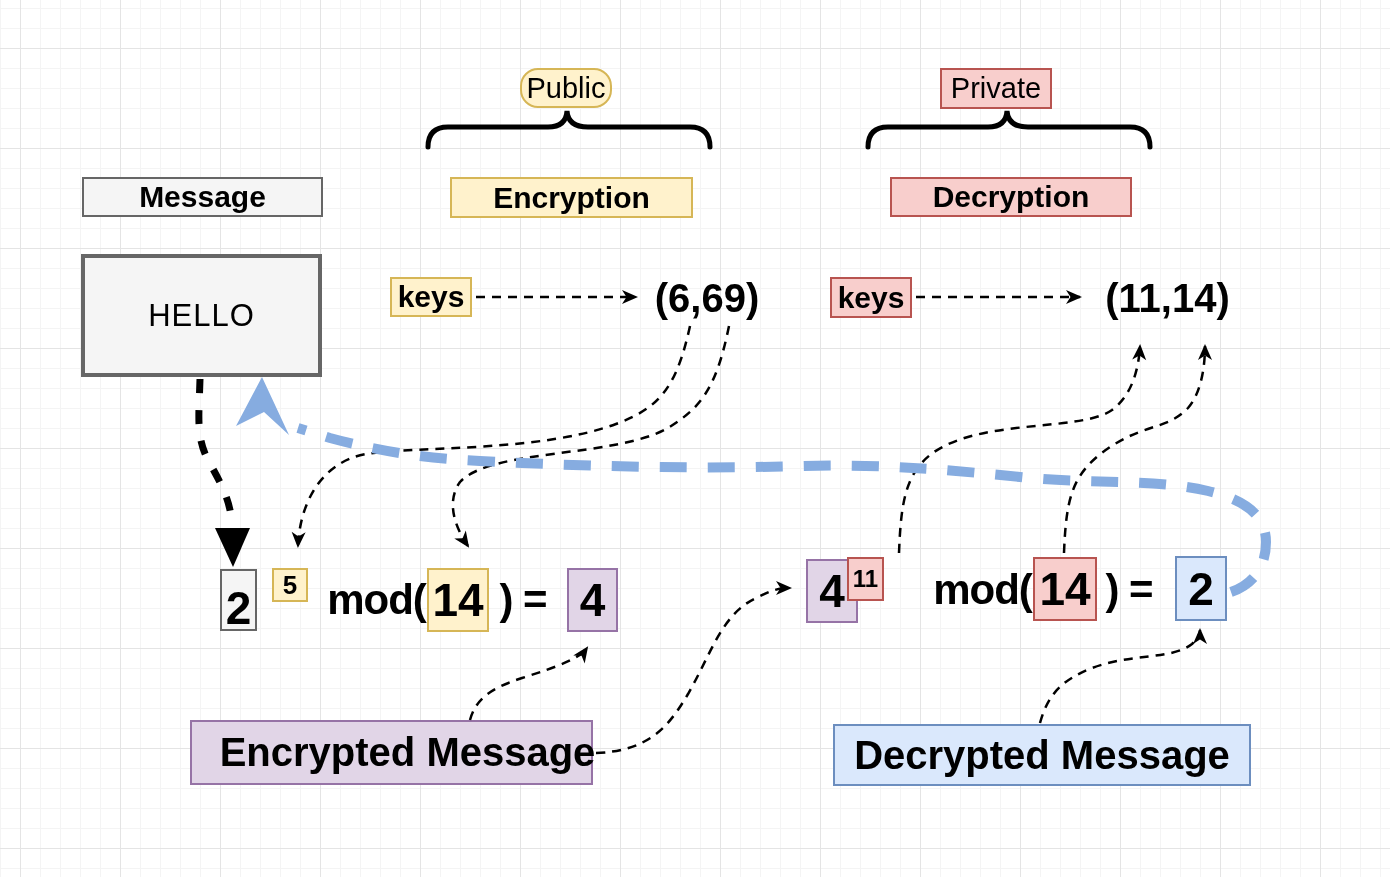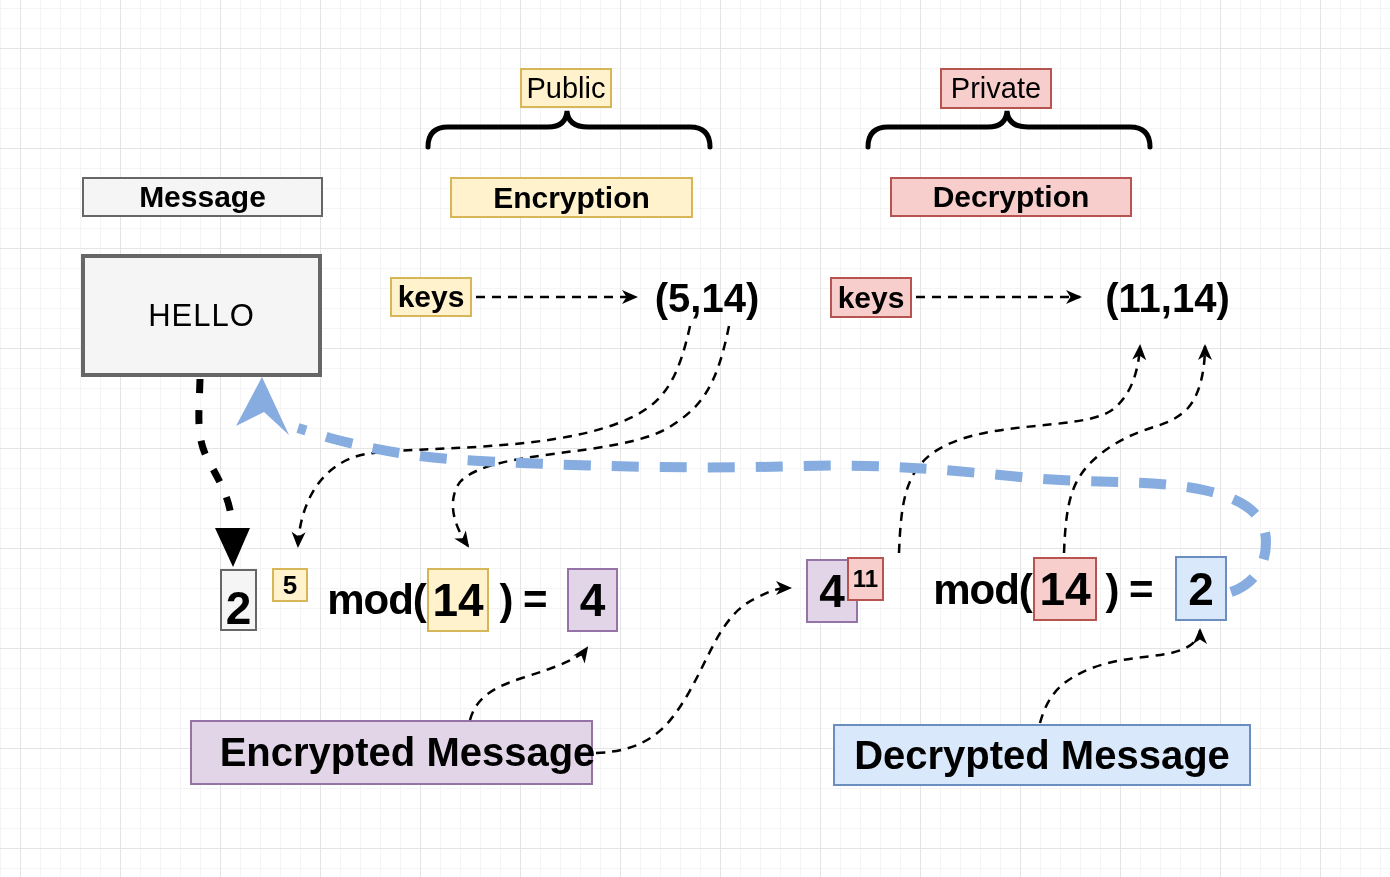--- a/index.html
+++ b/index.html
@@ -31,33 +31,33 @@
           display:flex;align-items:center;justify-content:center;white-space:nowrap;}
   .pair{position:absolute;font-size:40px;font-weight:bold;display:flex;
         align-items:center;justify-content:center;white-space:nowrap;}
   svg.overlay{position:absolute;left:0;top:0;pointer-events:none;}
 </style>
 </head>
 <body>
 
 <div id="canvas">
 
-  <div class="node yellow plain" style="left:520px;top:68px;width:92px;height:40px;font-size:29px;">Public</div>
+  <div class="node yellow plain" style="left:520px;top:68px;width:92px;height:40px;font-size:29px;border-radius:18px;">Public</div>
   <div class="node red plain" style="left:940px;top:68px;width:112px;height:41px;font-size:29px;">Private</div>
 
   <div class="node yellow hdr" style="left:450px;top:177px;width:243px;height:41px;">Encryption</div>
   <div class="node gray hdr" style="left:82px;top:177px;width:241px;height:40px;">Message</div>
   <div class="node gray plain" style="left:81px;top:254px;width:241px;height:123px;border-width:4px;font-size:31px;letter-spacing:1px;">HELLO</div>
 
   <div class="node red hdr" style="left:890px;top:177px;width:242px;height:40px;">Decryption</div>
 
   <div class="node yellow bold" style="left:390px;top:277px;width:82px;height:40px;font-size:30px;">keys</div>
   <div class="node red bold" style="left:830px;top:277px;width:82px;height:41px;font-size:30px;">keys</div>
 
-  <div class="pair" style="left:648px;top:276px;width:118px;height:44px;">(5,14)</div>
+  <div class="pair" style="left:648px;top:276px;width:118px;height:44px;">(6,69)</div>
   <div class="pair" style="left:1100px;top:276px;width:135px;height:44px;">(11,14)</div>
 
   <div class="node gray eq-num" style="left:220px;top:569px;width:37px;height:62px;align-items:flex-end;line-height:0.92;">2</div>
   <div class="node yellow eq-sup" style="left:272px;top:568px;width:36px;height:34px;">5</div>
   <div class="eq-txt" style="left:326px;top:572px;width:101px;height:56px;">mod(</div>
   <div class="node yellow eq-num" style="left:427px;top:568px;width:62px;height:64px;">14</div>
   <div class="eq-txt" style="left:492px;top:572px;width:62px;height:56px;">) =</div>
   <div class="node purple eq-num" style="left:567px;top:568px;width:51px;height:64px;">4</div>
 
   <div class="node purple eq-num" style="left:806px;top:559px;width:52px;height:64px;">4</div>

